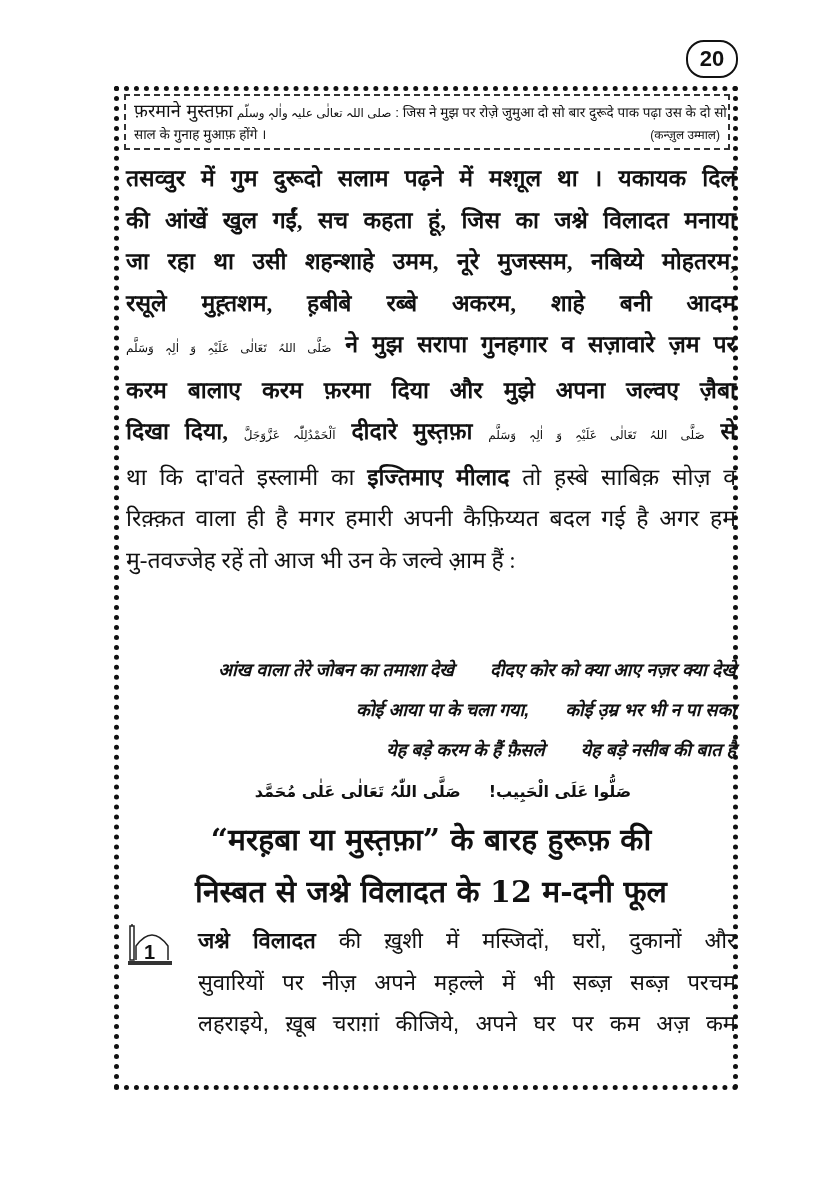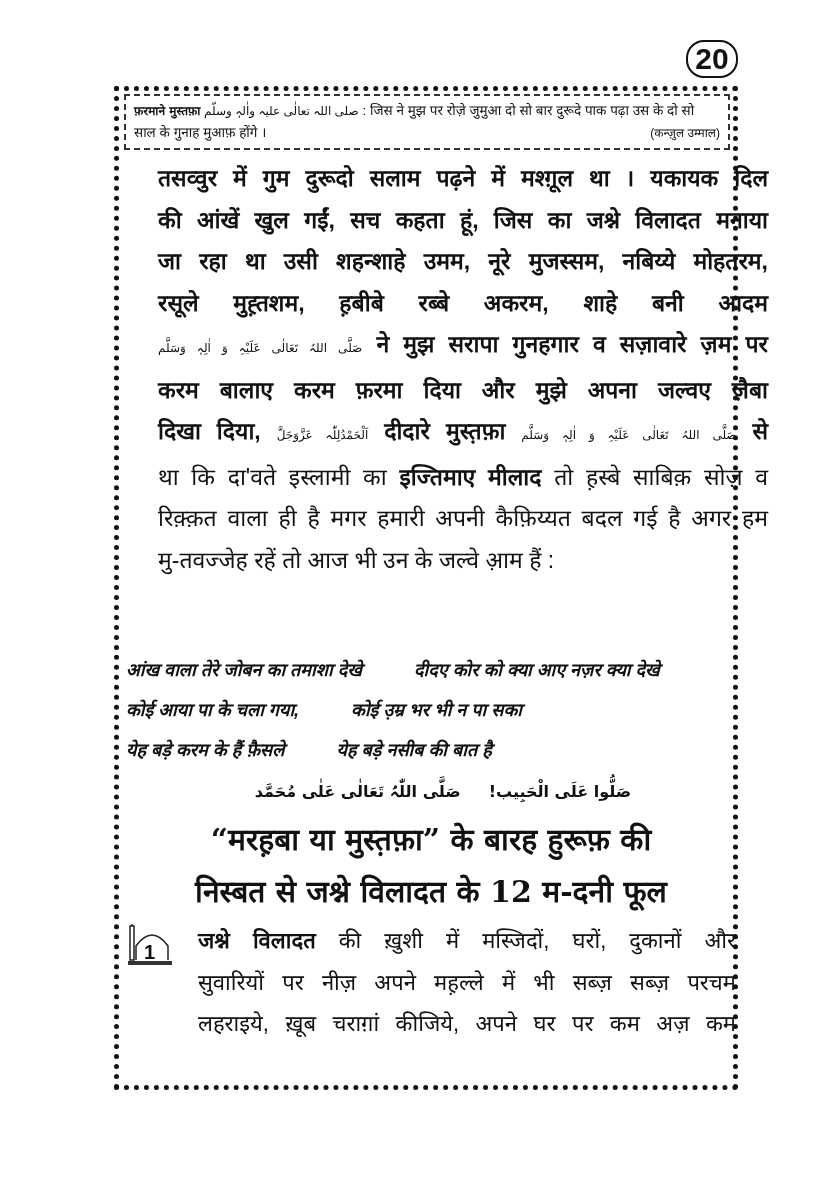--- a/index.html
+++ b/index.html
@@ -1,35 +1,35 @@
 <!DOCTYPE html>
 <html><head>
 <meta charset="utf-8">
 <style>
   html, body { margin:0; padding:0; background:#ffffff; }
   body { width:839px; height:1191px; position:relative; overflow:hidden; font-family:"DejaVu Sans", sans-serif; color:#111; }
 
   .header { position:absolute; left:118px; top:34px; width:620px; height:46px; }
   .title-pill { position:absolute; left:0; top:2px; width:190px; height:40px; border:2.5px solid #111; border-radius:22px; display:flex; align-items:center; justify-content:center; font-size:26px; font-weight:bold; font-family:"DejaVu Serif", serif; }
-  .page-pill { position:absolute; right:0; top:6px; width:48px; height:34px; border:2.5px solid #111; border-radius:18px; display:flex; align-items:center; justify-content:center; font-size:30px; font-weight:bold; font-family:"Liberation Sans", sans-serif;text-align:right; }
+  .page-pill { position:absolute; right:0; top:6px; width:48px; height:34px; border:2.5px solid #111; border-radius:18px; display:flex; align-items:center; justify-content:center; font-size:22px; font-weight:bold; font-family:"Liberation Sans", sans-serif;text-align:right; }
 
   .frame { position:absolute; left:114px; top:86px; width:624px; height:1004px; border:5px dotted #111; box-sizing:border-box; }
 
   .hadith { position:absolute; left:124px; top:94px; width:606px; height:56px; border-top:2px dashed #333; border-bottom:2px dashed #333; border-left:2px dashed #333; border-right:2px dashed #333; box-sizing:border-box; padding:4px 8px; font-family:"Liberation Sans", sans-serif; font-size:13.5px; line-height:22px; }
-  .hadith .lead { font-weight:bold; font-family:"DejaVu Serif", serif; font-size:12px; }
+  .hadith .lead { font-weight:normal; font-family:"DejaVu Serif", serif; font-size:18px; }
   .hadith .arabic-small { font-size:12px; }
   .hadith .ref { float:right; font-size:12px;margin-left:40px; }
 
-  .body { position:absolute; left:126px; top:158px; width:610px; font-family:Liberation Sans, sans-serif; font-size:23px; line-height:41.5px; text-align:justify;margin-left:32px; }
+  .body { position:absolute; left:126px; top:158px; width:610px; font-family:Liberation Serif, serif; font-size:23px; line-height:41.5px; text-align:justify; }
   .line { display:block; white-space:nowrap; text-align:justify; text-align-last:justify; }
   .bold { font-weight:bold; }
   .ar { font-size:12px; font-weight:normal; }
 
   .couplets { position:absolute; left:126px; top:650px; width:610px; font-style:italic; font-weight:bold; font-size:18px; font-family:"Liberation Sans", sans-serif; }
-  .couplet-row { display:flex; justify-content:flex-start; gap:52px; height:40px; line-height:40px; }
+  .couplet-row { display:flex; justify-content:flex-end; gap:36px; height:40px; line-height:40px; }
 
   .durood { position:absolute; left:138px; top:782px; width:610px; text-align:center; font-size:16px; font-weight:bold; }
   .heading { position:absolute; left:126px; width:610px; text-align:center; font-size:30px; font-weight:bold; font-family:"DejaVu Serif", serif; }
   .h1 { top:818px; }
   .h2 { top:870px; }
 
   .point { position:absolute; left:126px; top:920px; width:610px; font-family:"Liberation Sans", sans-serif; font-size:22px; line-height:41.5px; }
   .bullet { position:absolute; left:0; top:2px; width:52px; height:48px; }
   .point-text { margin-left:72px; }
   .point .line { white-space:nowrap; }

